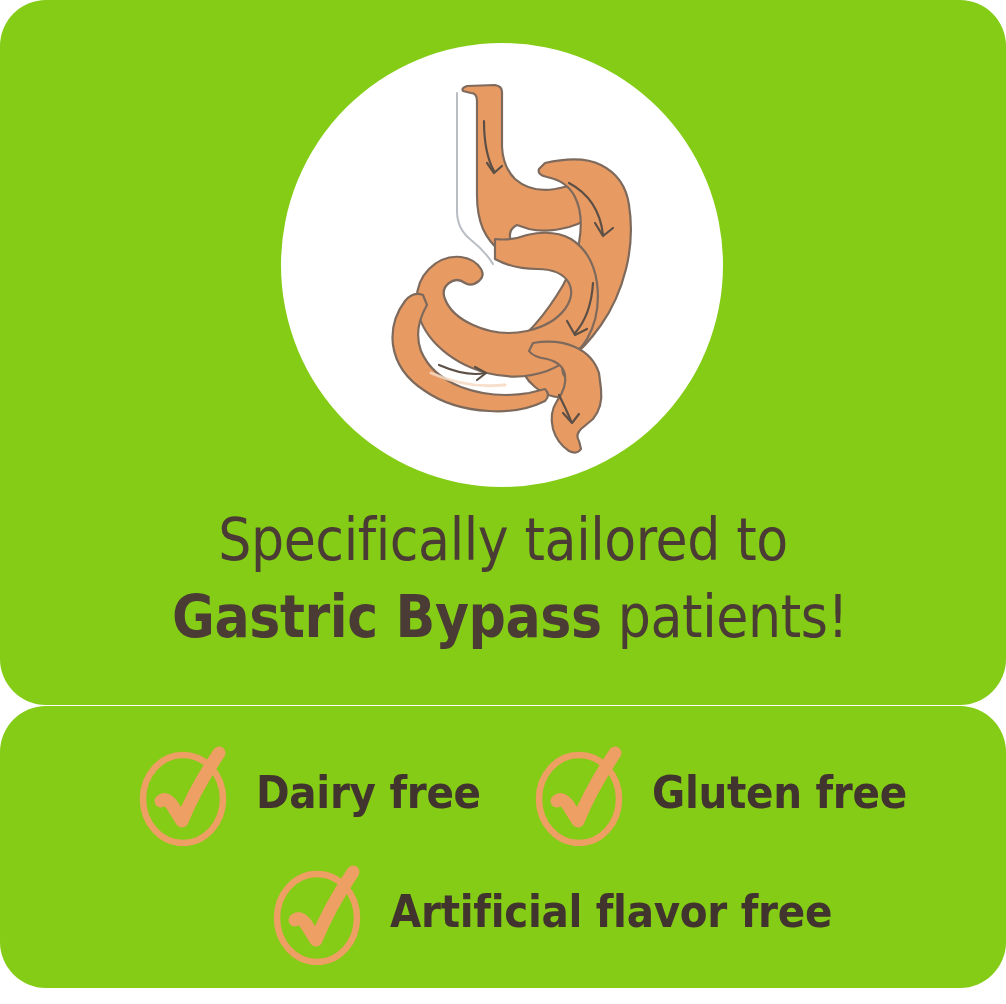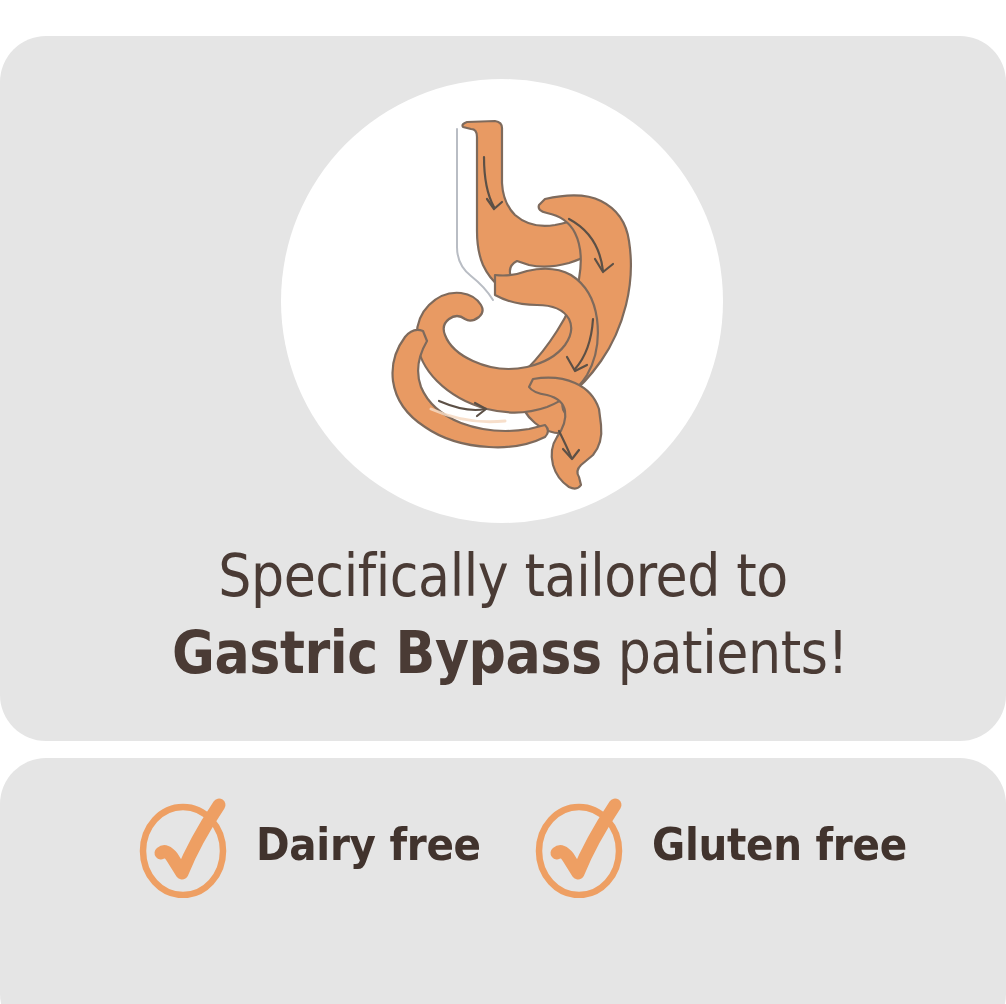--- a/index.html
+++ b/index.html
@@ -19,30 +19,29 @@
     width: 1006px;
     height: 1004px;
     background: #ffffff;
   }
 
   
   .panel {
     position: absolute;
     left: 0;
     width: 1006px;
-    background: #e5e5e5;
+    background: #84cc16;
     border-radius: 46px;
-    margin-top: 36px;
   }
   .panel-top {
     top: 0;
     height: 705px;
   }
   .panel-bottom {
-    top: 722px;
+    top: 706px;
     height: 282px;
   }
 
   
   .hero-circle {
     position: absolute;
     left: 281px;
     top: 43px;
     width: 442px;
     height: 444px;
@@ -278,17 +277,26 @@
       <div class="feature feature-row1-b">
         <span class="check-icon">
           <svg viewBox="0 0 103 107" xmlns="http://www.w3.org/2000/svg">
             <ellipse cx="50" cy="60" rx="40" ry="44" fill="none" stroke="#ee9f63" stroke-width="6.5"></ellipse>
             <path d="M28 62 Q33 58 39 66 L49 82 Q62 50 86 14" fill="none" stroke="#ee9f63" stroke-width="13" stroke-linecap="round" stroke-linejoin="round"></path>
           </svg>
         </span>
         <span class="feature-label">Gluten free</span>
       </div>
 
+      <div class="feature feature-row2">
+        <span class="check-icon">
+          <svg viewBox="0 0 103 107" xmlns="http://www.w3.org/2000/svg">
+            <ellipse cx="50" cy="60" rx="40" ry="44" fill="none" stroke="#ee9f63" stroke-width="6.5"></ellipse>
+            <path d="M28 62 Q33 58 39 66 L49 82 Q62 50 86 14" fill="none" stroke="#ee9f63" stroke-width="13" stroke-linecap="round" stroke-linejoin="round"></path>
+          </svg>
+        </span>
+        <span class="feature-label">Artificial flavor free</span>
+      </div>
 
     </div>
   </div>
 
 </div>
 
 </body></html>

